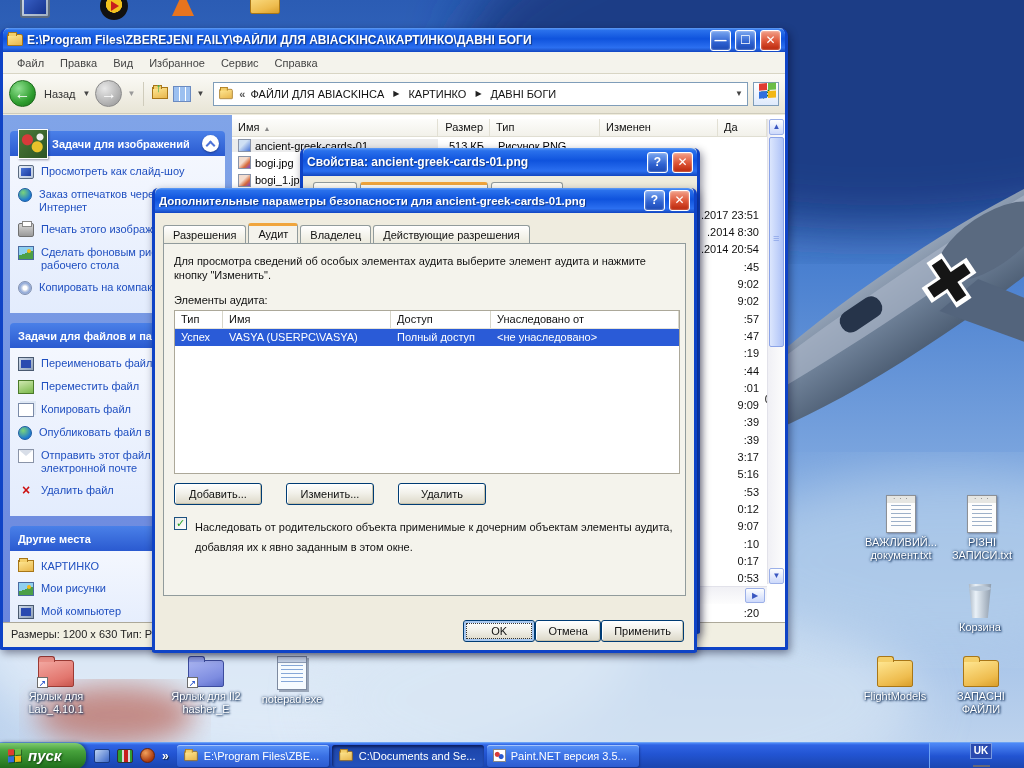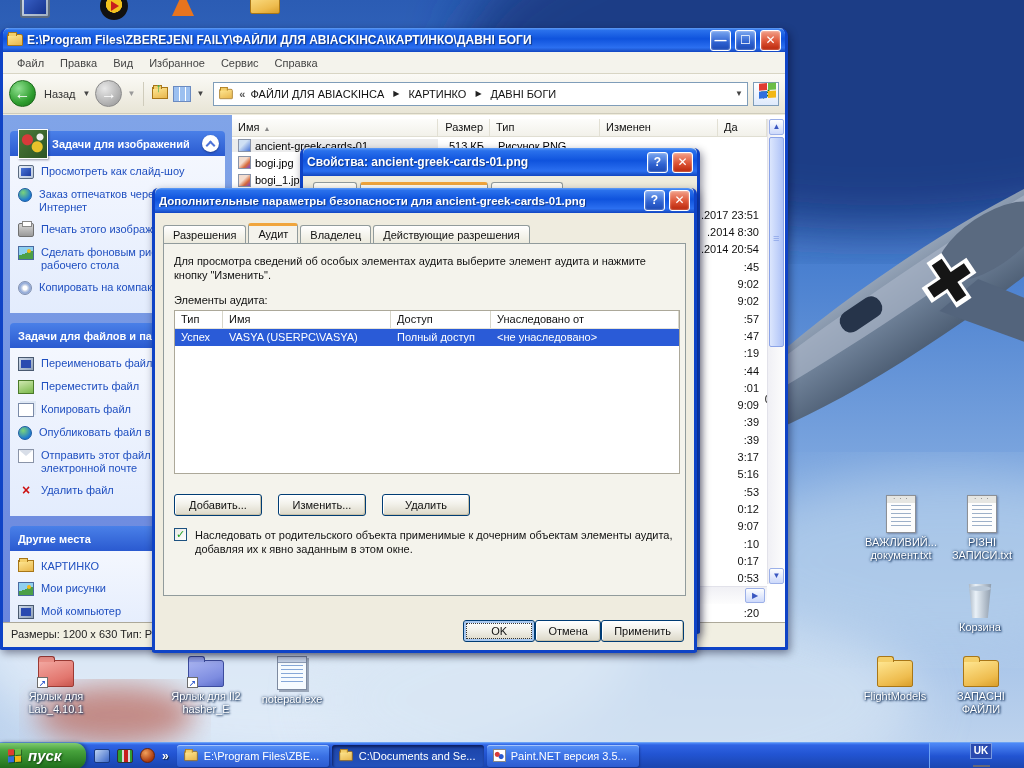--- a/index.html
+++ b/index.html
@@ -145,26 +145,26 @@
   .tab.active { background:#f4f3ec; border-top:3px solid #f0a53c; padding-top:2px; padding-bottom:4px; position:relative; top:1px; }
   .tabpage { position:absolute; left:8px; right:8px; top:55px; height:353px; border:1px solid #919b9c; background:#f4f3ec; padding:10px 10px; }
   .desc { color:#111; line-height:14px; width:505px; }
   .listlabel { margin-top:12px; color:#111; }
   .audit-table { margin-top:4px; width:506px; height:164px; background:#fff; border:1px solid #aca899; }
   .at-head { display:flex; height:18px; border-bottom:1px solid #e6e4da; color:#111; }
   .at-head span { padding:2px 6px; border-right:1px solid #d8d6ca; overflow:hidden; white-space:nowrap; }
   .at-row { display:flex; height:17px; background:#2a5bd7; color:#fff; }
   .at-row span { padding:2px 6px; overflow:hidden; white-space:nowrap; }
   .cw0{width:48px;} .cw1{width:168px;} .cw2{width:100px;} .cw3{flex:1;}
-  .btnrow { margin-top:20px; display:flex; gap:16px; }
+  .btnrow { margin-top:9px; display:flex; gap:24px; }
   .xpbtn { height:22px; min-width:88px; padding:0 12px; border:1px solid #003c74; border-radius:3px; color:#111; font-size:11px;
      background:linear-gradient(180deg,#ffffff,#f2f1ea 45%,#dcd8c8); box-shadow:inset -1px -1px 0 #c8c2aa, inset 1px 1px 0 #fff; text-align:center; line-height:20px; }
   .chkrow { margin-top:12px; display:flex; gap:8px; align-items:flex-start; }
   .chkbox { width:13px; height:13px; flex:none; background:linear-gradient(135deg,#e8e8e4,#fff); border:1px solid #1c5180; color:#21a121; font-size:11px; line-height:11px; text-align:center; font-weight:bold; }
-  .chklabel { width:482px; line-height:14px; color:#111; }
+  .chklabel { width:482px; line-height:20px; color:#111; }
   .dlg-footer { position:absolute; right:10px; bottom:8px; display:flex; gap:0; }
   .xpbtn.okfocus { box-shadow:inset 0 0 0 2px #a8c8f0, inset -1px -1px 0 #c8c2aa; outline:1px dotted #333; outline-offset:-4px; }
 
   
   #taskbar { position:absolute; left:0; right:0; bottom:0; height:26px; z-index:50;
      background:linear-gradient(180deg,#4f8af8 0%,#3064e4 8%,#2254d2 45%,#1b45ae 100%); border-top:1px solid #6ba2f5; display:flex; align-items:center; }
   #start-btn { width:86px; height:26px; border-radius:0 11px 11px 0; display:flex; align-items:center; gap:5px; padding-left:8px;
      background:linear-gradient(180deg,#7fca6f 0%,#47a23c 30%,#2f8428 70%,#1e6a1a 100%); box-shadow:1px 0 4px rgba(0,20,0,.5); color:#fff; font-style:italic; font-weight:bold; font-size:15px; text-shadow:1px 1px 2px #13400f; }
   #start-btn .xpflag { width:15px; height:14px; grid-template-columns:6px 6px; grid-template-rows:6px 6px; filter:drop-shadow(1px 1px 0 rgba(0,0,0,.4)); }
   #quick { display:flex; align-items:center; gap:7px; padding:0 8px; }

